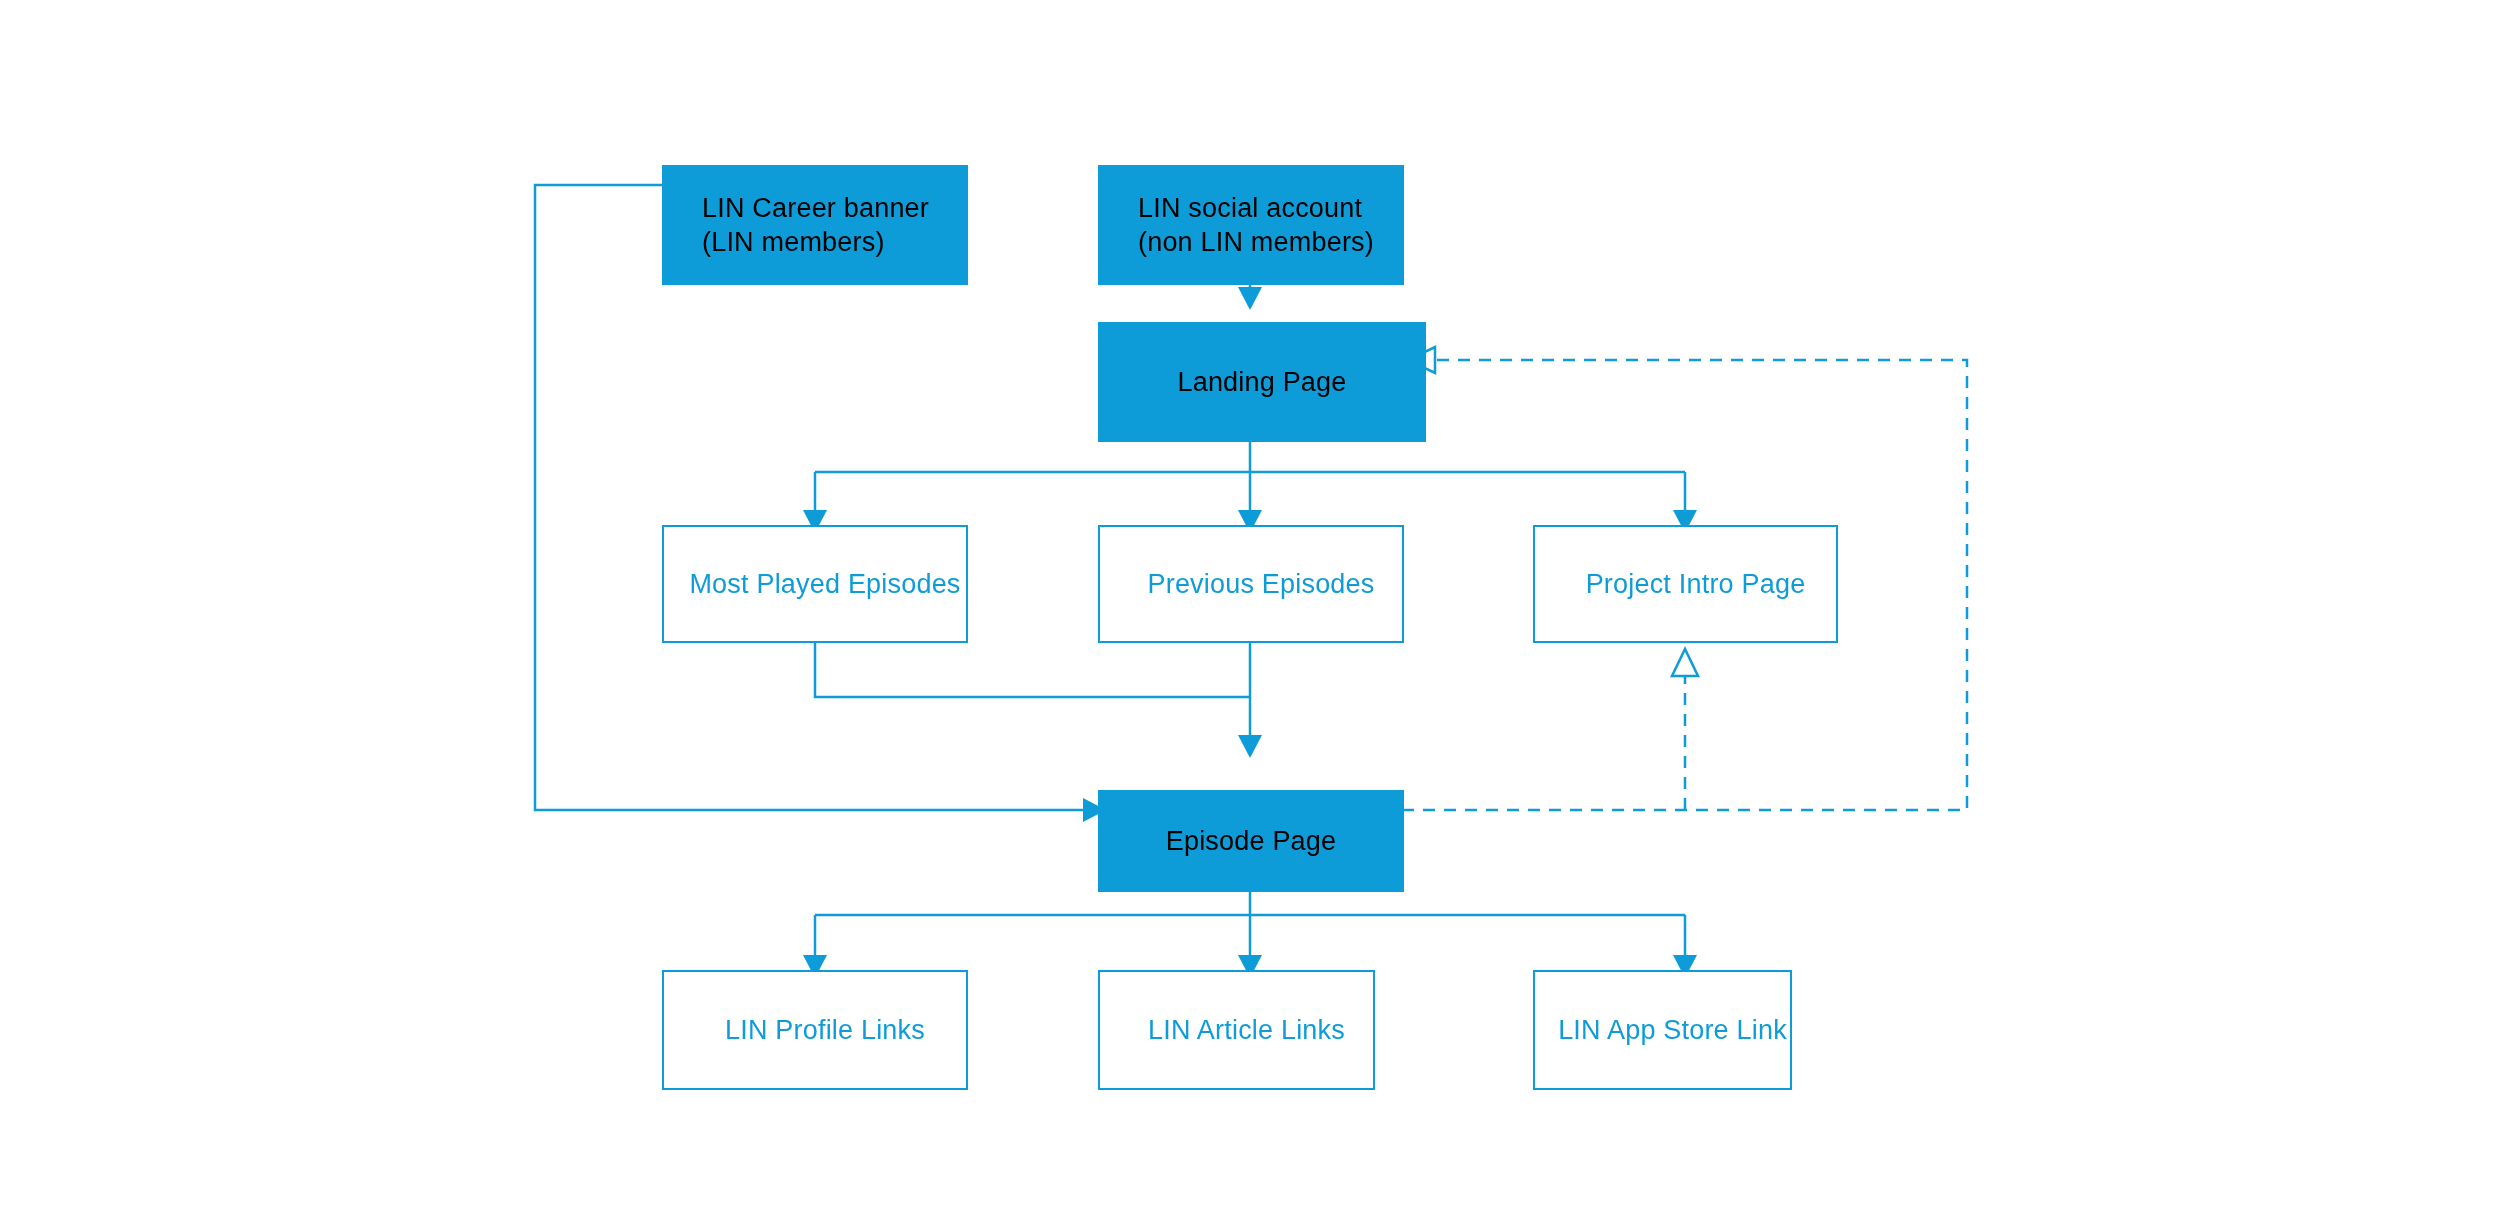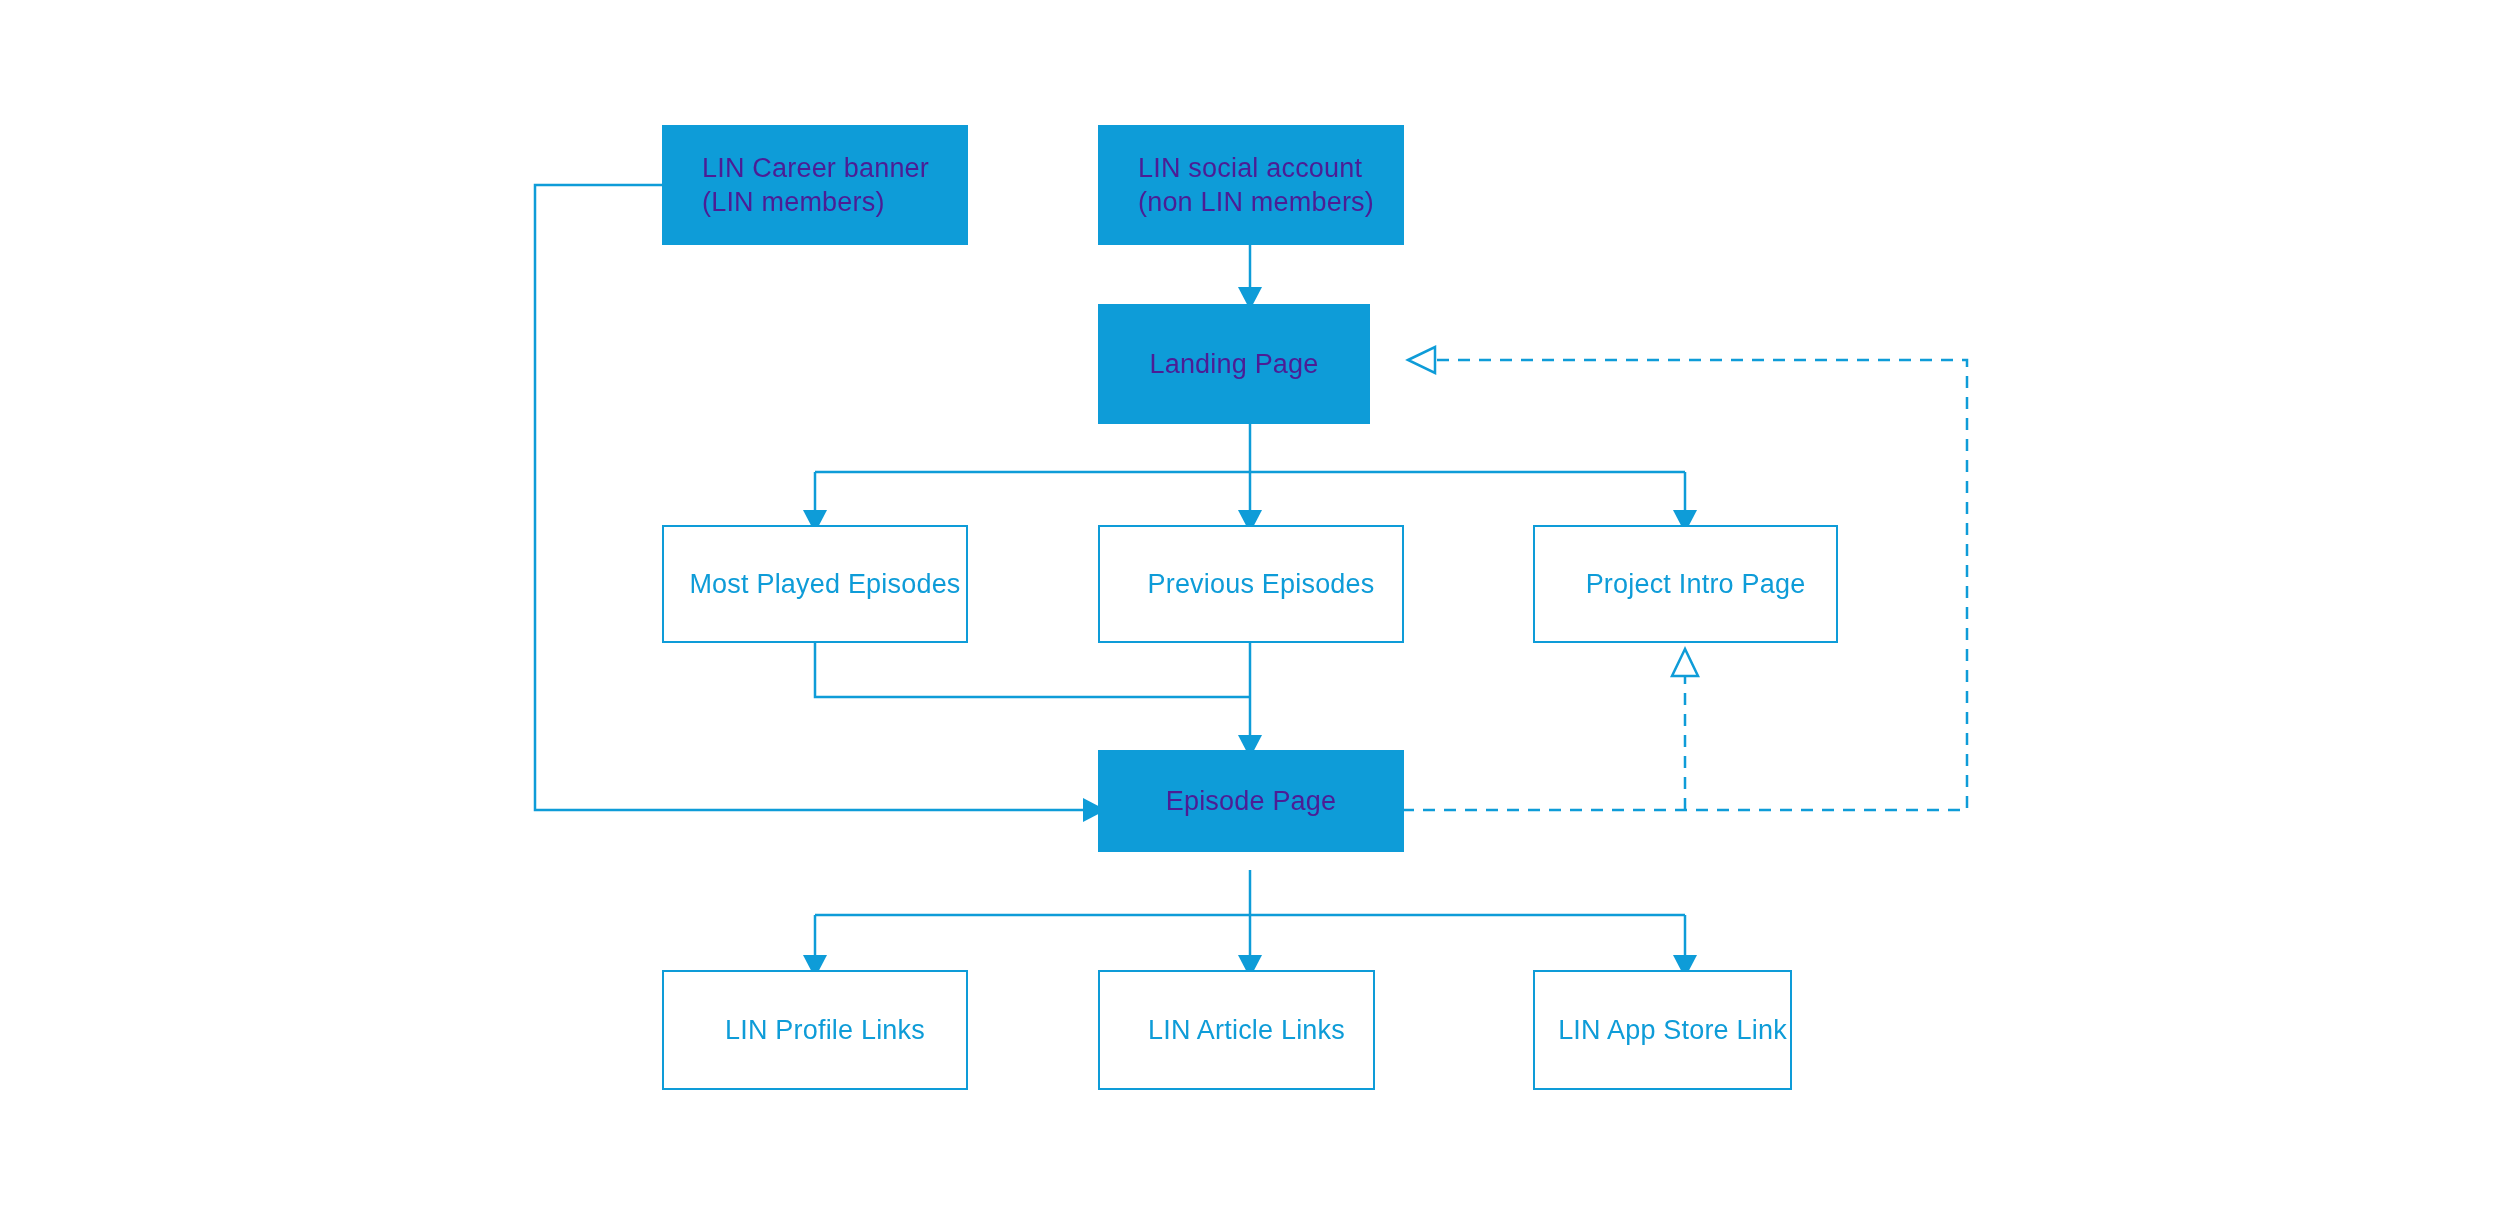--- a/index.html
+++ b/index.html
@@ -6,21 +6,21 @@
   body{background:#fff;font-family:"Liberation Sans",sans-serif;}
   .canvas{
     position:relative;width:2500px;height:1221px;background:#fff;overflow:hidden;
   }
   .edges-layer{position:absolute;left:0;top:0;}
   .node{
     position:absolute;box-sizing:border-box;
     display:flex;flex-direction:column;justify-content:center;
     font-size:27px;line-height:34px;letter-spacing:.2px;
   }
-  .node.filled{background:var(--accent);color:#4c1d95;}
+  .node.filled{background:var(--accent);color:#000000;margin-top:40px;}
   .node.outlined{background:#fff;border:2.5px solid var(--accent);color:var(--accent);padding-left:20px;}
   .node.center{align-items:center;text-align:center;}
   .node.left{align-items:flex-start;padding-left:40px;text-align:left;}
   .node span{display:block;}
 </style>
 </head>
 <body style="background: rgb(255, 255, 255);">
 
 <div class="canvas">
 
@@ -67,21 +67,21 @@
 
   <div class="node filled left" style="left:662px;top:125px;width:306px;height:120px">
     <span>LIN Career banner</span>
     <span>(LIN members)</span>
   </div>
   <div class="node filled left" style="left:1098px;top:125px;width:306px;height:120px">
     <span>LIN social account</span>
     <span>(non LIN members)</span>
   </div>
 
-  <div class="node filled center" style="left:1098px;top:304px;width:272px;height:120px">
+  <div class="node filled center" style="left:1098px;top:282px;width:328px;height:120px">
     <span>Landing Page</span>
   </div>
 
   <div class="node outlined center" style="left:662px;top:525px;width:306px;height:118px">
     <span>Most Played Episodes</span>
   </div>
   <div class="node outlined center" style="left:1098px;top:525px;width:306px;height:118px">
     <span>Previous Episodes</span>
   </div>
   <div class="node outlined center" style="left:1533px;top:525px;width:305px;height:118px">

